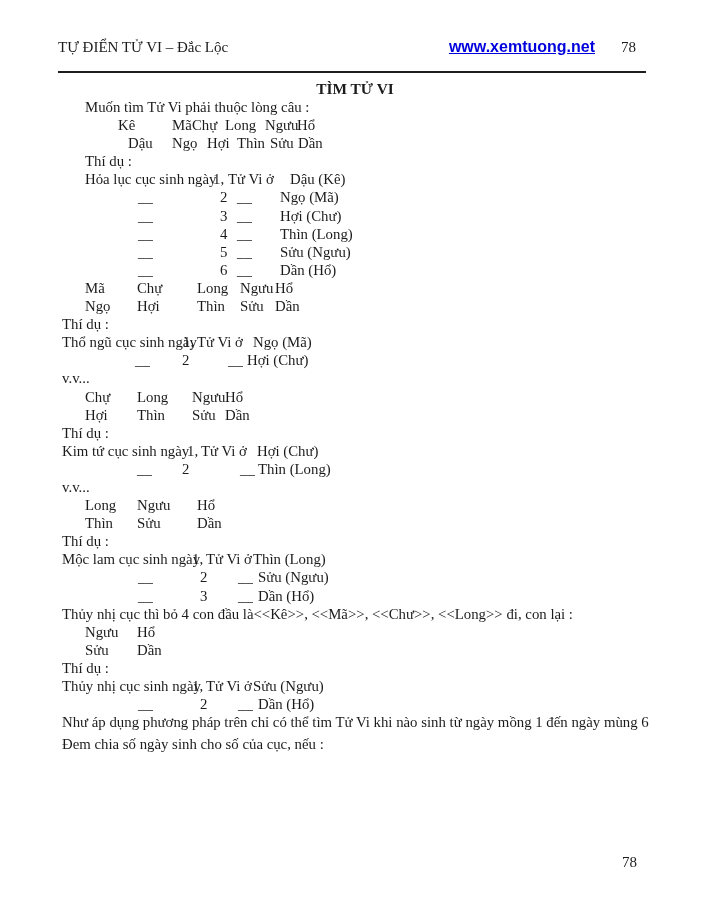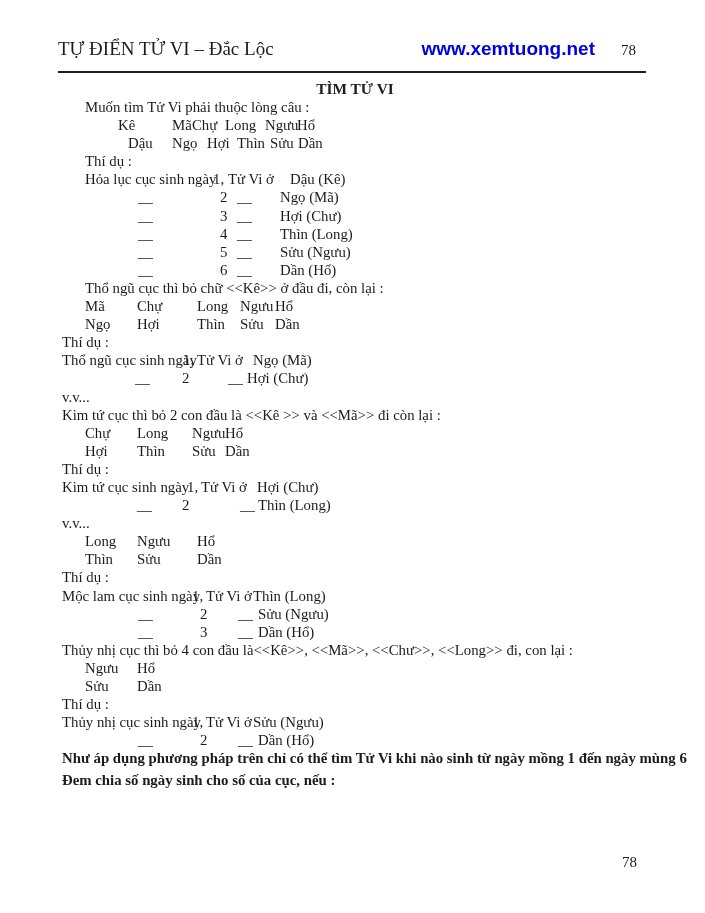--- a/index.html
+++ b/index.html
@@ -4,32 +4,32 @@
 <style>
   html,body{margin:0;padding:0;background:#ffffff;}
   body{
     width:705px;height:913px;position:relative;overflow:hidden;
     font-family:"Liberation Serif", serif;
     font-size:14.8px;color:#1b1b1b;
   }
   .page{position:absolute;inset:0;background:#ffffff;}
   
   .header{position:absolute;left:58px;top:38px;width:578px;display:flex;justify-content:space-between;align-items:baseline;white-space:nowrap;}
-  .header-title{font-size:19px;text-align:right;}
+  .header-title{font-size:15px;text-align:right;}
   .header-right{display:flex;align-items:baseline;}
-  .header-link{font-family:"Liberation Sans", sans-serif;font-weight:bold;font-size:19px;color:#0000dd;cursor:pointer;}
+  .header-link{font-family:"Liberation Sans", sans-serif;font-weight:bold;font-size:16px;color:#0000dd;text-decoration:underline;cursor:pointer;}
   .header-page{margin-left:26px;font-size:15px;}
   .rule{position:absolute;left:58px;top:71px;width:588px;border-top:2px solid #1d1d1d;}
   
   .content{position:absolute;left:62px;top:79px;width:600px;}
   .docline{position:relative;height:18.1px;line-height:18.1px;white-space:nowrap;}
   .title-line{height:19px;line-height:19px;text-align:center;font-weight:bold;font-size:15.4px;width:586px;}
   .ind1{padding-left:23px;}
   .abs{position:absolute;top:0;}
-  .closing{margin-top:-1px;font-weight:bold;}
+  .closing{margin-top:-1px;}
   .closing .docline{height:21.4px;line-height:21.4px;}
   .footer-page{position:absolute;left:622px;top:854px;font-size:15px;}
 </style>
 </head>
 <body>
 
 <div class="page">
 
   <div class="header">
     <span class="header-title">TỰ ĐIỂN TỬ VI – Đắc Lộc</span>
@@ -95,21 +95,20 @@
       <span class="abs" style="left:175px">__</span>
       <span class="abs" style="left:218px">Sửu (Ngưu)</span>
     </div>
     <div class="docline">
       <span class="abs" style="left:76px">__</span>
       <span class="abs" style="left:158px">6</span>
       <span class="abs" style="left:175px">__</span>
       <span class="abs" style="left:218px">Dần (Hổ)</span>
     </div>
 
-    <div class="docline ind1">Thổ ngũ cục thì bỏ chữ &lt;&lt;Kê&gt;&gt; ở đầu đi, còn lại :</div>
     <div class="docline">
       <span class="abs" style="left:23px">Mã</span>
       <span class="abs" style="left:75px">Chự</span>
       <span class="abs" style="left:135px">Long</span>
       <span class="abs" style="left:178px">Ngưu</span>
       <span class="abs" style="left:213px">Hổ</span>
     </div>
     <div class="docline">
       <span class="abs" style="left:23px">Ngọ</span>
       <span class="abs" style="left:75px">Hợi</span>
@@ -125,21 +124,20 @@
       <span class="abs" style="left:191px">Ngọ (Mã)</span>
     </div>
     <div class="docline">
       <span class="abs" style="left:73px">__</span>
       <span class="abs" style="left:120px">2</span>
       <span class="abs" style="left:166px">__</span>
       <span class="abs" style="left:185px">Hợi (Chư)</span>
     </div>
     <div class="docline">v.v...</div>
 
-    <div class="docline">Kim tứ cục thì bỏ 2 con đầu là &lt;&lt;Kê &gt;&gt; và &lt;&lt;Mã&gt;&gt; đi còn lại :</div>
     <div class="docline">
       <span class="abs" style="left:23px">Chự</span>
       <span class="abs" style="left:75px">Long</span>
       <span class="abs" style="left:130px">Ngưu</span>
       <span class="abs" style="left:163px">Hổ</span>
     </div>
     <div class="docline">
       <span class="abs" style="left:23px">Hợi</span>
       <span class="abs" style="left:75px">Thìn</span>
       <span class="abs" style="left:130px">Sửu</span>

